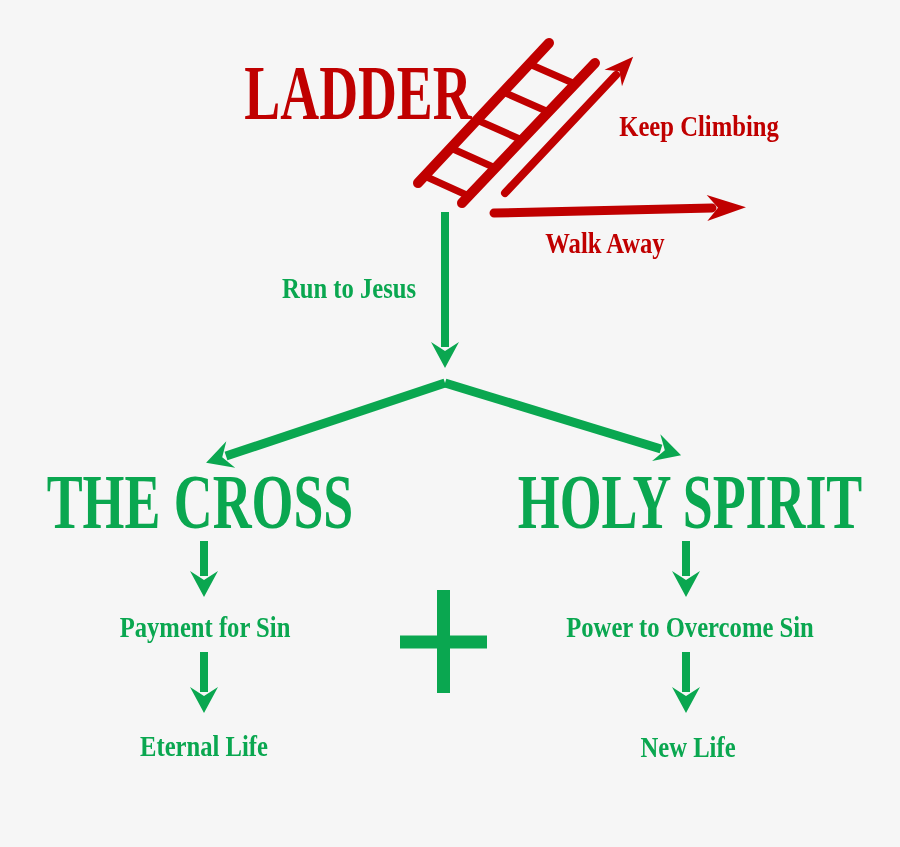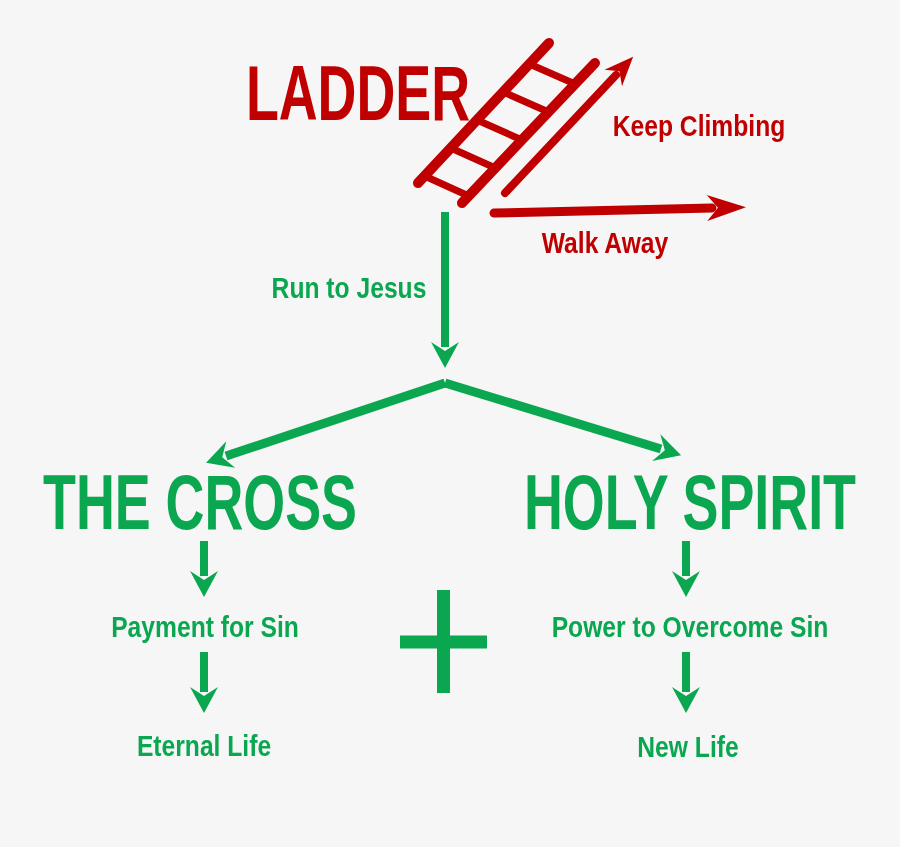--- a/index.html
+++ b/index.html
@@ -1,21 +1,21 @@
 <!DOCTYPE html>
 <html><head>
 <meta charset="utf-8">
 <style>
   html, body { margin: 0; padding: 0; }
   body { width: 900px; height: 847px; overflow: hidden; }
   #stage {
     position: relative;
     width: 900px; height: 847px;
     background: #f6f6f6;
-    font-family: Liberation Sans, sans-serif;
+    font-family: Liberation Serif, serif;
   }
   #art { position: absolute; left: 0; top: 0; }
   .lbl {
     position: absolute;
     font-weight: bold;
     white-space: nowrap;
     line-height: 1;
     transform: translate(-50%, -50%) scaleX(0.85);
     font-size: 29px;
   }

